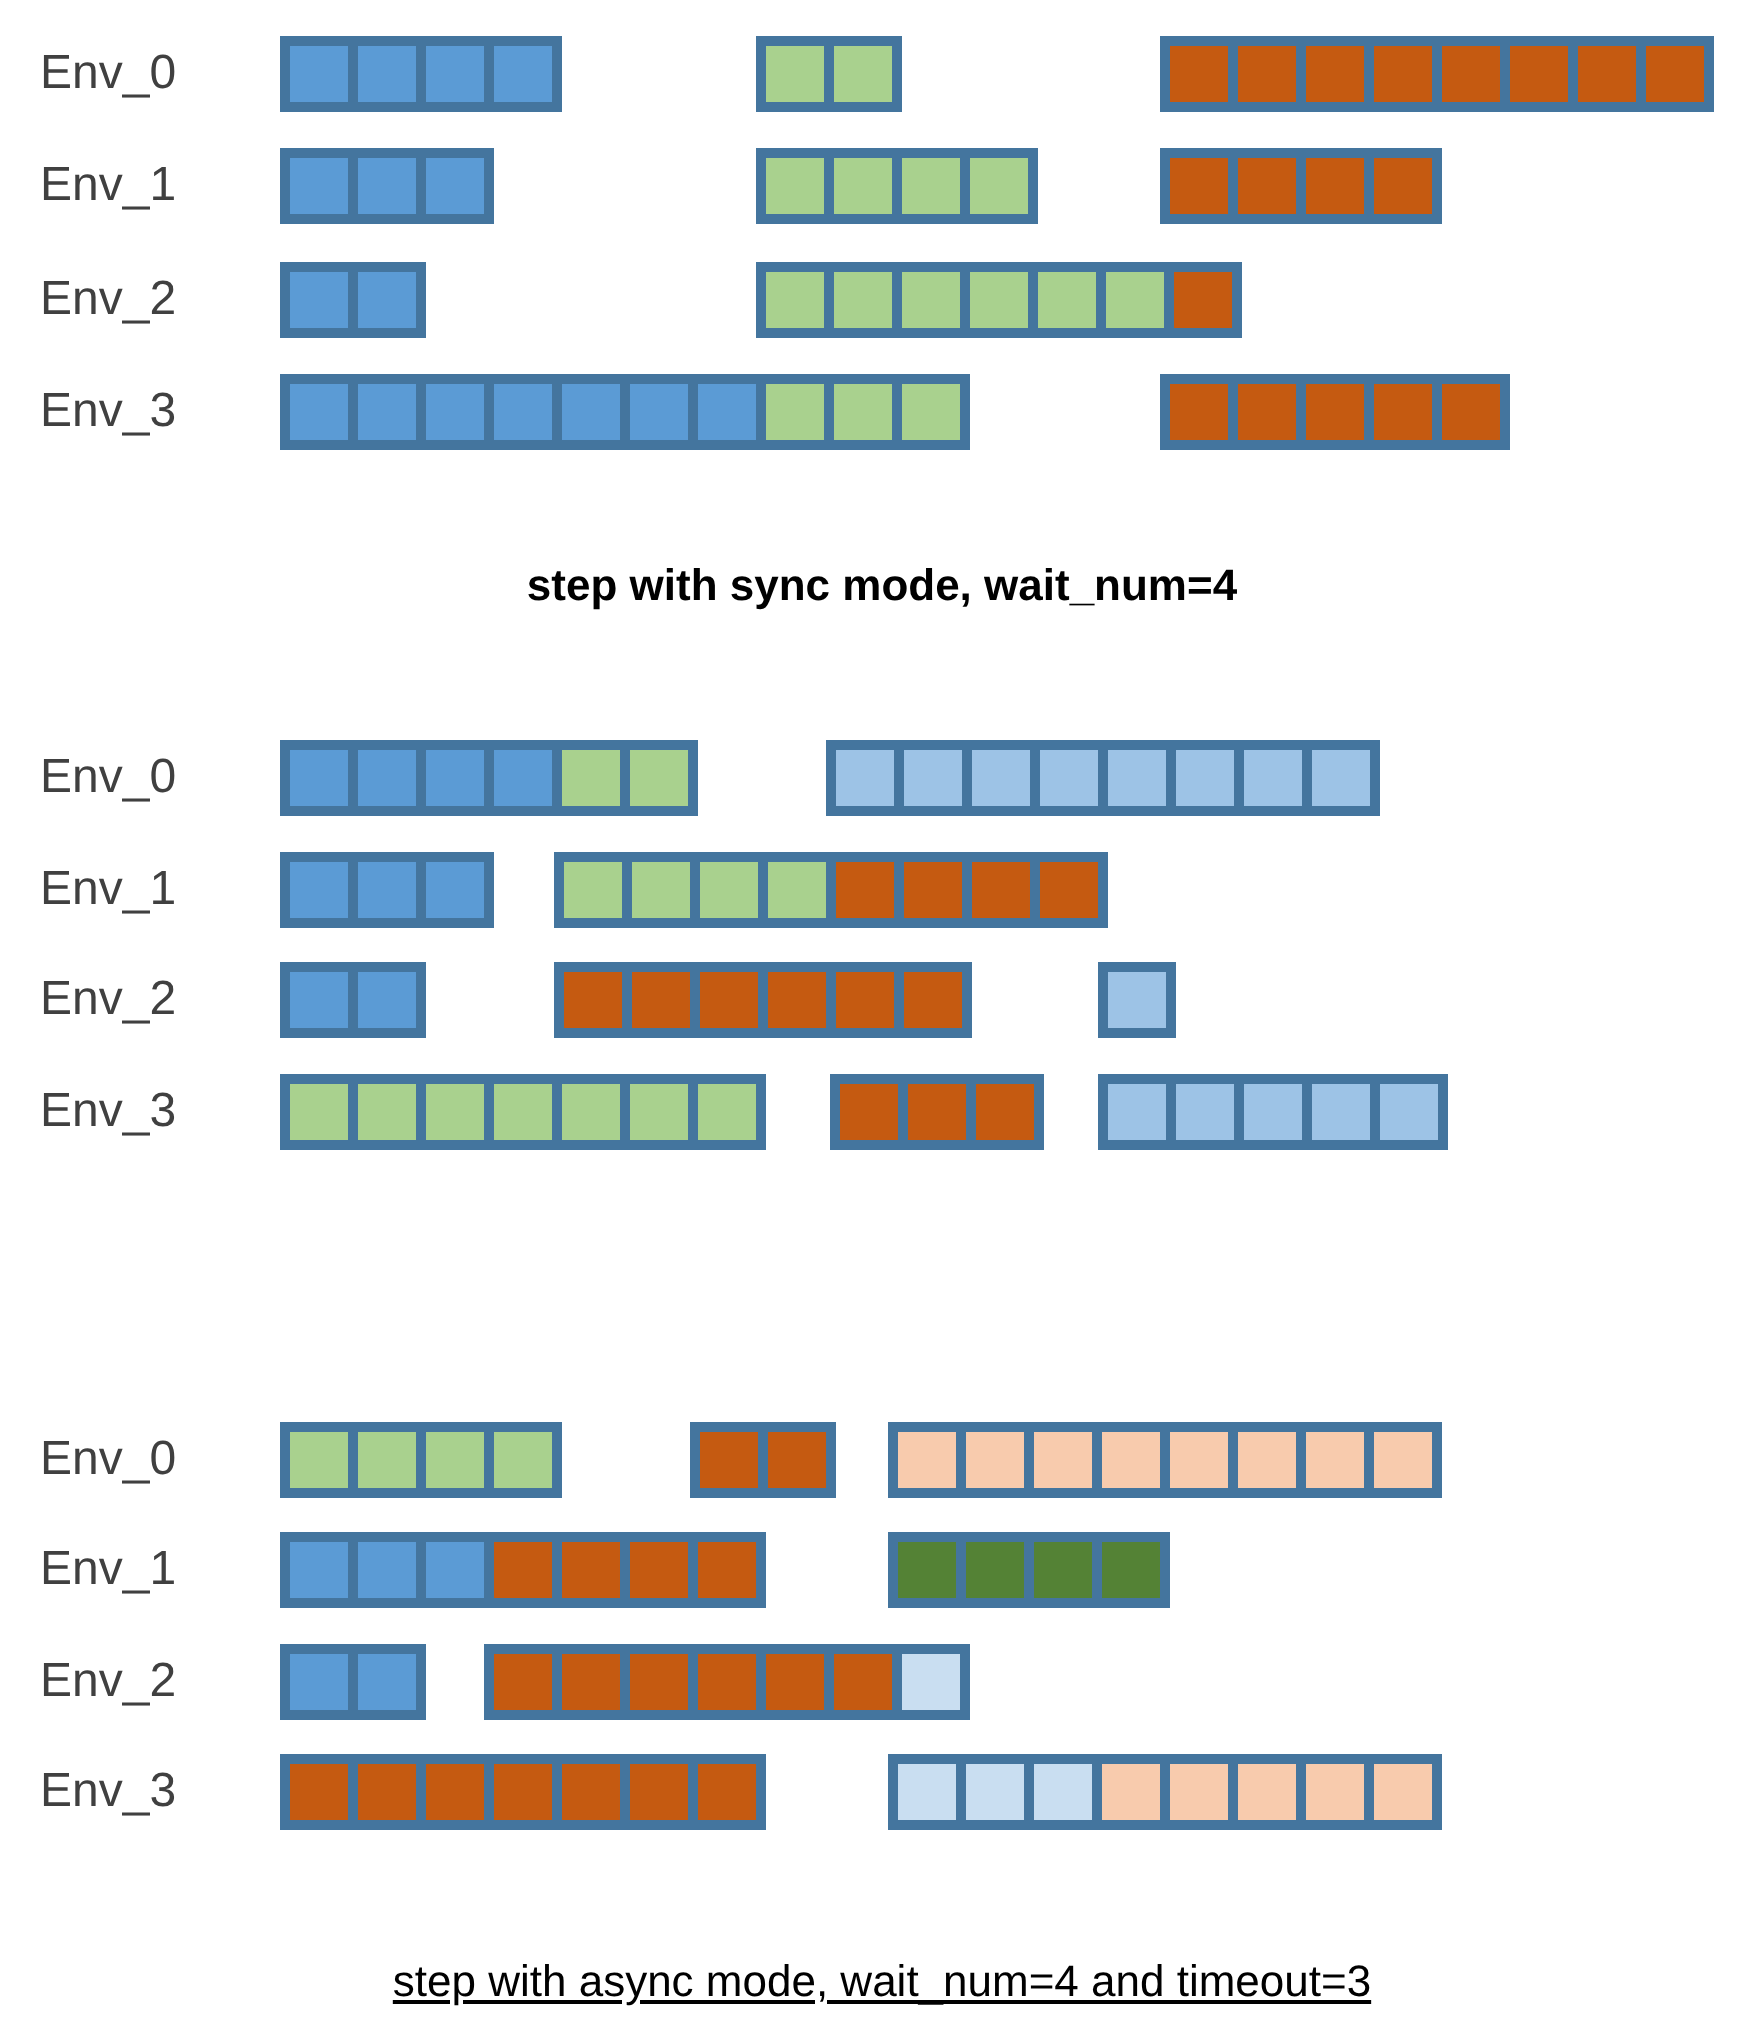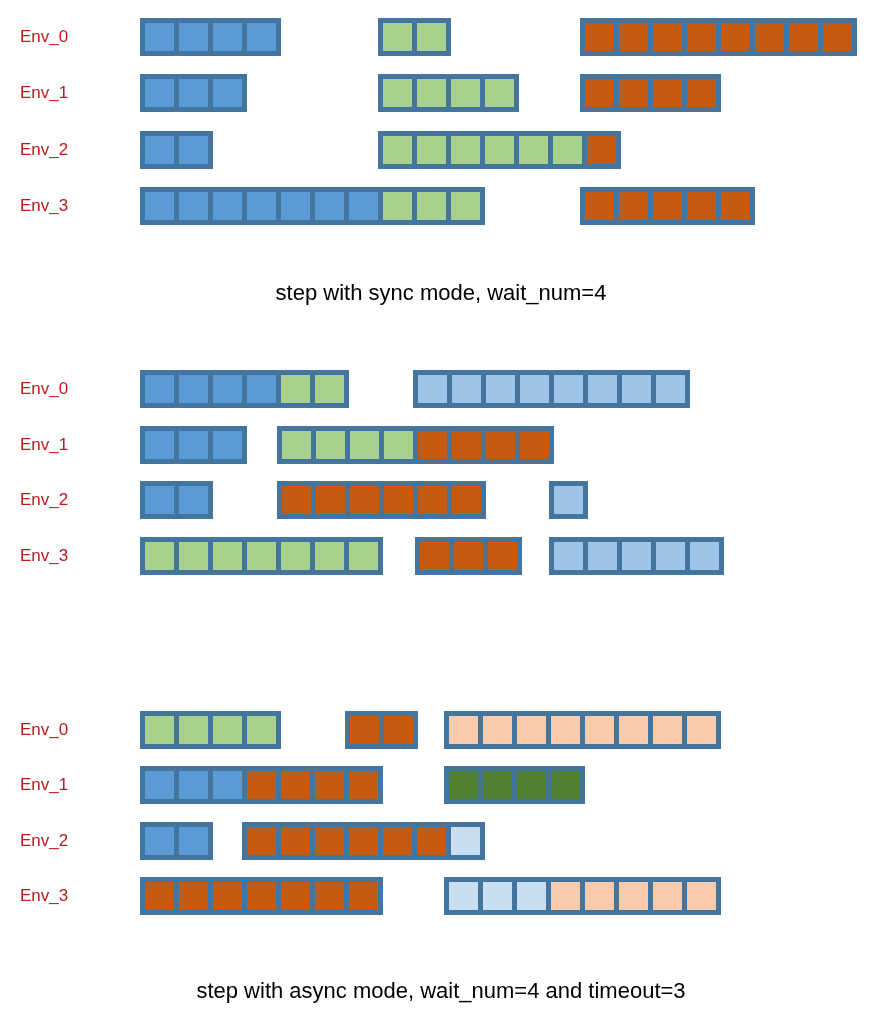--- a/index.html
+++ b/index.html
@@ -12,23 +12,23 @@
     position: relative;
     width: 882px;
     height: 1020px;
     background: #ffffff;
     overflow: hidden;
   }
   .env-label {
     position: absolute;
     left: 20px;
     width: 110px;
-    font-size: 17px;
+    font-size: 24px;
     line-height: 26px;
-    color: #b91c1c;
+    color: #404040;
     white-space: nowrap;
   }
   .bar {
     position: absolute;
     display: flex;
     gap: 5px;
     padding: 5px;
     box-sizing: border-box;
     height: 38px;
   }
@@ -45,21 +45,21 @@
     font-size: 22px;
     line-height: 26px;
     color: #000000;
     white-space: nowrap;
   }
 </style>
 </head>
 <body>
 
 <div id="stage">
-    <div class="panel-title" style="top: 280px;">step with sync mode, wait_num=4</div>
+    <div class="panel-title" style="top: 280px; font-weight: bold;">step with sync mode, wait_num=4</div>
     <div class="env-label" style="top: 24px;">Env_0</div>
     <div class="bar" style="left: 140px; top: 18px; background: rgb(68, 117, 158);">
       <div class="cell" style="background: rgb(91, 155, 213);"></div>
       <div class="cell" style="background: rgb(91, 155, 213);"></div>
       <div class="cell" style="background: rgb(91, 155, 213);"></div>
       <div class="cell" style="background: rgb(91, 155, 213);"></div>
     </div>
     <div class="bar" style="left: 378px; top: 18px; background: rgb(68, 117, 158);">
       <div class="cell" style="background: rgb(169, 209, 142);"></div>
       <div class="cell" style="background: rgb(169, 209, 142);"></div>
@@ -192,21 +192,21 @@
       <div class="cell" style="background: rgb(197, 90, 17);"></div>
       <div class="cell" style="background: rgb(197, 90, 17);"></div>
     </div>
     <div class="bar" style="left: 549px; top: 537px; background: rgb(68, 117, 158);">
       <div class="cell" style="background: rgb(157, 195, 230);"></div>
       <div class="cell" style="background: rgb(157, 195, 230);"></div>
       <div class="cell" style="background: rgb(157, 195, 230);"></div>
       <div class="cell" style="background: rgb(157, 195, 230);"></div>
       <div class="cell" style="background: rgb(157, 195, 230);"></div>
     </div>
-    <div class="panel-title" style="top: 978px;">step with async mode, wait_num=4 and timeout=3</div>
+    <div class="panel-title" style="top: 978px; text-decoration: underline;">step with async mode, wait_num=4 and timeout=3</div>
     <div class="env-label" style="top: 717px;">Env_0</div>
     <div class="bar" style="left: 140px; top: 711px; background: rgb(68, 117, 158);">
       <div class="cell" style="background: rgb(169, 209, 142);"></div>
       <div class="cell" style="background: rgb(169, 209, 142);"></div>
       <div class="cell" style="background: rgb(169, 209, 142);"></div>
       <div class="cell" style="background: rgb(169, 209, 142);"></div>
     </div>
     <div class="bar" style="left: 345px; top: 711px; background: rgb(68, 117, 158);">
       <div class="cell" style="background: rgb(197, 90, 17);"></div>
       <div class="cell" style="background: rgb(197, 90, 17);"></div>

